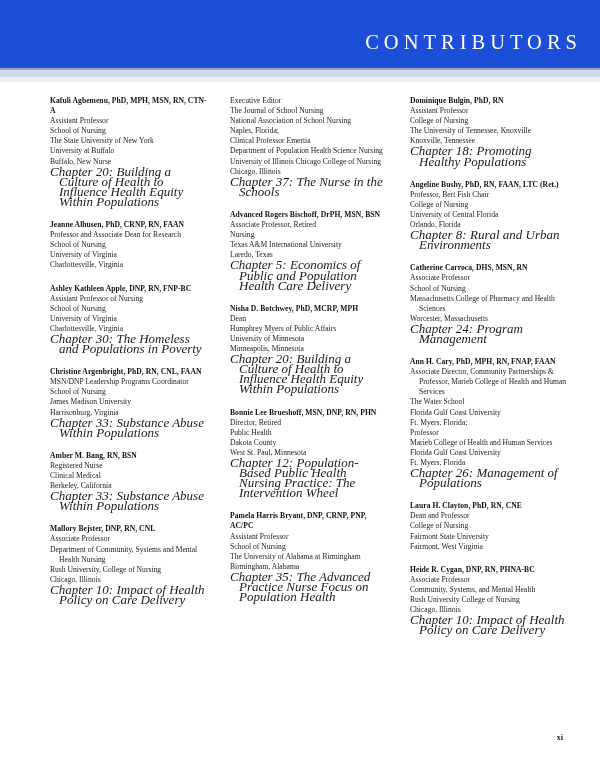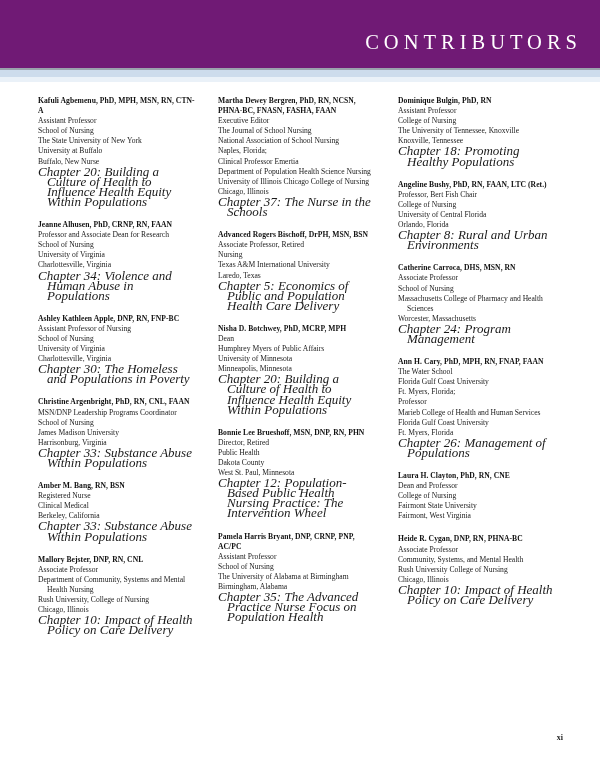--- a/index.html
+++ b/index.html
@@ -23,21 +23,21 @@
     box-sizing: border-box;
   }
 
   
   .header-band {
     position: absolute;
     top: 0;
     left: 0;
     width: 600px;
     height: 68px;
-    background: #701a75;
+    background: #1d4ed8;
   }
   .header-title {
     position: absolute;
     right: 18px;
     top: 32px;
     font-family: "Liberation Serif", "DejaVu Serif", serif;
     font-size: 20.5px;
     letter-spacing: 5.0px;
     color: #ffffff;
     line-height: 1;
@@ -65,21 +65,21 @@
     left: 0;
     width: 600px;
     height: 5px;
     background: #eaf1f8;
   }
 
   
   .columns {
     position: absolute;
     top: 96px;
-    left: 38px;
+    left: 50px;
     width: 520px;
     display: flex;
     gap: 0;
   }
   .column {
     width: 160px;
     margin-right: 20px;
   }
   .column:last-child {
     margin-right: 0;
@@ -152,21 +152,20 @@
           <div class="entry-line">University at Buffalo</div>
           <div class="entry-line">Buffalo, New Nurse</div>
           <div class="entry-chapter">Chapter 20: Building a Culture of Health to Influence Health Equity Within Populations</div>
         </div>
         <div class="entry">
           <div class="entry-name">Jeanne Alhusen, PhD, CRNP, RN, FAAN</div>
           <div class="entry-line">Professor and Associate Dean for Research</div>
           <div class="entry-line">School of Nursing</div>
           <div class="entry-line">University of Virginia</div>
           <div class="entry-line">Charlottesville, Virginia</div>
-          <div class="entry-chapter">Chapter 34: Violence and Human Abuse in Populations</div>
         </div>
         <div class="entry">
           <div class="entry-name">Ashley Kathleen Apple, DNP, RN, FNP-BC</div>
           <div class="entry-line">Assistant Professor of Nursing</div>
           <div class="entry-line">School of Nursing</div>
           <div class="entry-line">University of Virginia</div>
           <div class="entry-line">Charlottesville, Virginia</div>
           <div class="entry-chapter">Chapter 30: The Homeless and Populations in Poverty</div>
         </div>
         <div class="entry">
@@ -188,21 +187,20 @@
           <div class="entry-name">Mallory Bejster, DNP, RN, CNL</div>
           <div class="entry-line">Associate Professor</div>
           <div class="entry-line">Department of Community, Systems and Mental Health Nursing</div>
           <div class="entry-line">Rush University, College of Nursing</div>
           <div class="entry-line">Chicago, Illinois</div>
           <div class="entry-chapter">Chapter 10: Impact of Health Policy on Care Delivery</div>
         </div>
       </div>
     <div class="column" id="col-1">
         <div class="entry">
-          <div class="entry-name">Martha Dewey Bergren, PhD, RN, NCSN, PHNA-BC, FNASN, FASHA, FAAN</div>
           <div class="entry-line">Executive Editor</div>
           <div class="entry-line">The Journal of School Nursing</div>
           <div class="entry-line">National Association of School Nursing</div>
           <div class="entry-line">Naples, Florida;</div>
           <div class="entry-line">Clinical Professor Emertia</div>
           <div class="entry-line">Department of Population Health Science Nursing</div>
           <div class="entry-line">University of Illinois Chicago College of Nursing</div>
           <div class="entry-line">Chicago, Illinois</div>
           <div class="entry-chapter">Chapter 37: The Nurse in the Schools</div>
         </div>
@@ -259,20 +257,21 @@
         <div class="entry">
           <div class="entry-name">Catherine Carroca, DHS, MSN, RN</div>
           <div class="entry-line">Associate Professor</div>
           <div class="entry-line">School of Nursing</div>
           <div class="entry-line">Massachusetts College of Pharmacy and Health Sciences</div>
           <div class="entry-line">Worcester, Massachusetts</div>
           <div class="entry-chapter">Chapter 24: Program Management</div>
         </div>
         <div class="entry">
           <div class="entry-name">Ann H. Cary, PhD, MPH, RN, FNAP, FAAN</div>
+          <div class="entry-line">Associate Director, Community Partnerships &amp; Professor, Marieb College of Health and Human Services</div>
           <div class="entry-line">The Water School</div>
           <div class="entry-line">Florida Gulf Coast University</div>
           <div class="entry-line">Ft. Myers, Florida;</div>
           <div class="entry-line">Professor</div>
           <div class="entry-line">Marieb College of Health and Human Services</div>
           <div class="entry-line">Florida Gulf Coast University</div>
           <div class="entry-line">Ft. Myers, Florida</div>
           <div class="entry-chapter">Chapter 26: Management of Populations</div>
         </div>
         <div class="entry">

